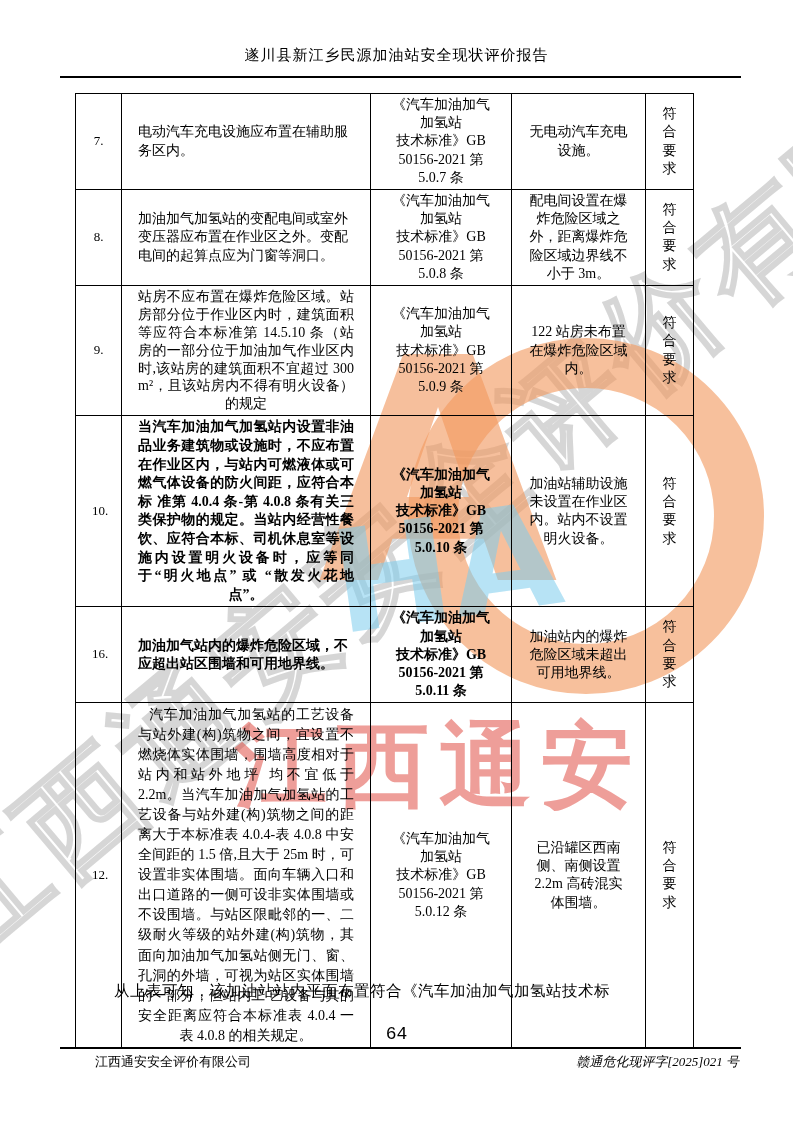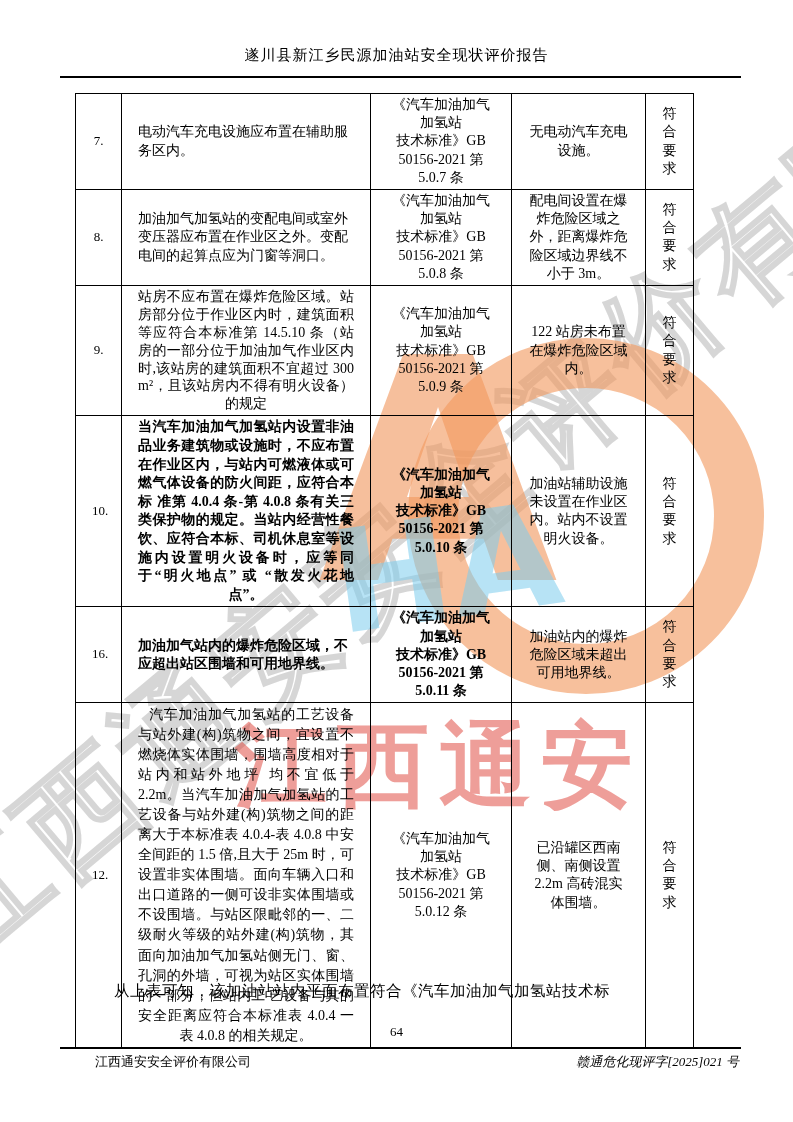--- a/index.html
+++ b/index.html
@@ -59,21 +59,21 @@
   tr.r7{height:96px;} tr.r8{height:95px;} tr.r9{height:125px;}
   tr.r10{height:170px;} tr.r11{height:62px;} tr.r12{height:332px;}
   tr.r9 td.c-req{line-height:1.28;}
   tr.r10 td.c-req{line-height:1.33;}
   tr.r12 td.c-req{line-height:1.43;text-indent:0.8em;margin-left:16px;}
   
   .closing{
     position:absolute;left:88px;top:981px;width:680px;
     font-size:15.5px;white-space:nowrap;text-indent:26px;letter-spacing:0.5px;
   }
-  .page-number{position:absolute;top:1024px;left:0;width:100%;text-align:center;font-size:13px;}
+  .page-number{position:absolute;top:1024px;left:0;width:100%;text-align:center;font-size:18px;font-family:Liberation Mono, monospace;}
   .footer-rule{position:absolute;top:1047px;left:60px;width:681px;height:2px;background:#000;}
   .footer{
     position:absolute;top:1053px;left:60px;width:681px;
     display:flex;justify-content:space-between;
     font-size:13px;
   }
   .footer .f-left{padding-left:35px;}
   .footer .f-right{padding-right:2px;font-style:italic;}
 </style>
 </head>

